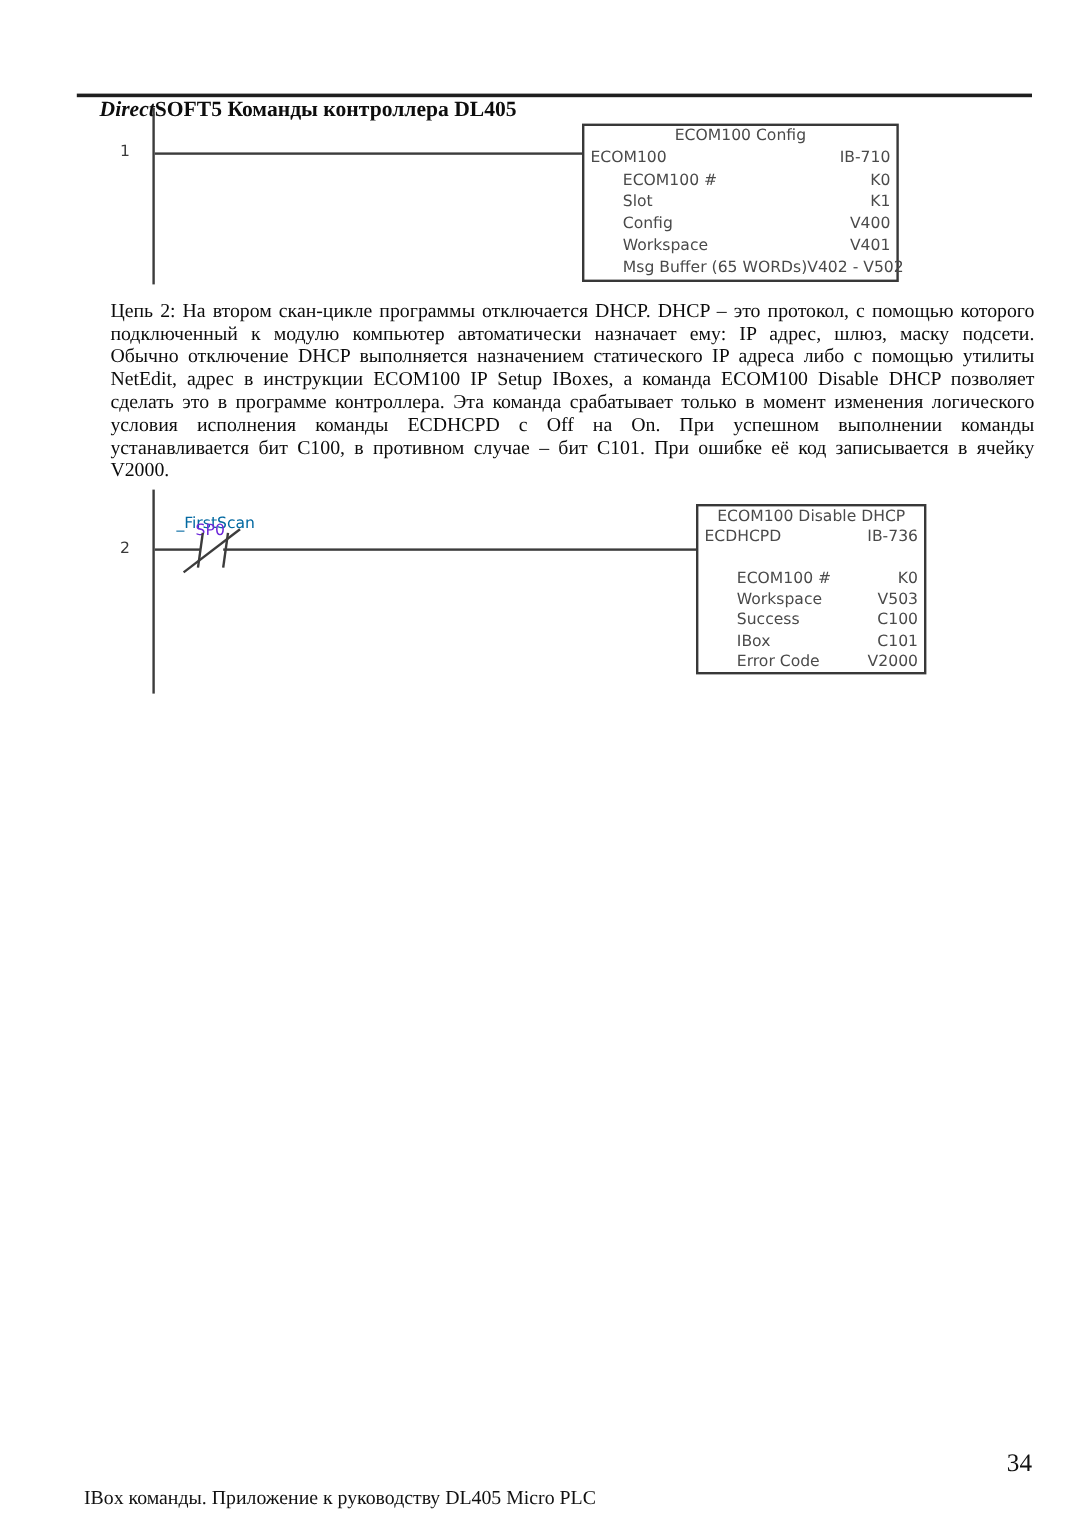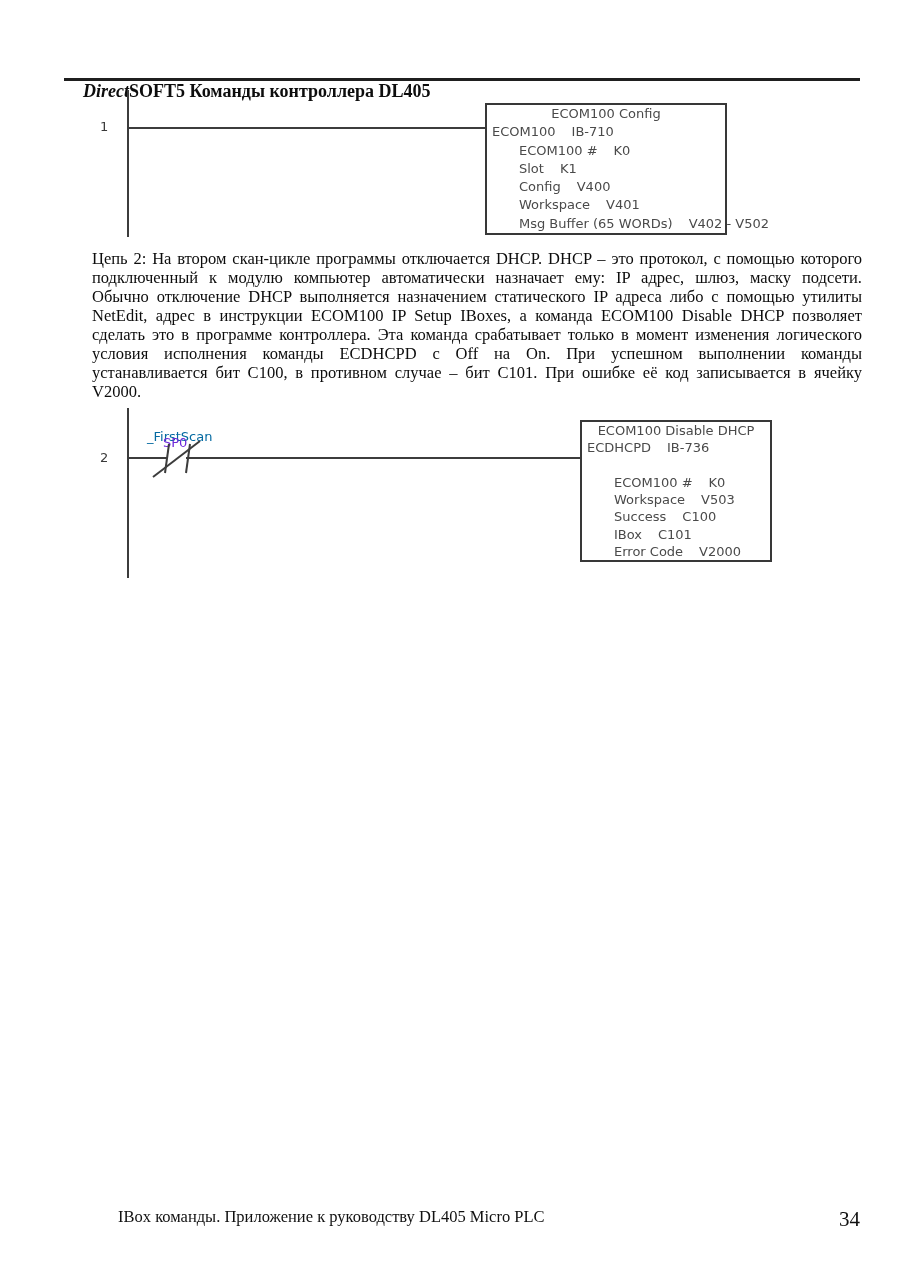--- a/index.html
+++ b/index.html
@@ -25,59 +25,59 @@
     position:absolute; font-family:"DejaVu Sans", sans-serif;
     font-size:13px; color:#3a3a3a;
   }
   .ibox {
     position:absolute; border:2px solid #383838; background:#fff;
     font-family:"DejaVu Sans", sans-serif; font-size:13px; color:#4a4a4a;
     box-sizing:border-box;
   }
   .ibox .bx-title { text-align:center; line-height:var(--rh); height:var(--rh); white-space:nowrap; }
   .ibox .r {
-    display:flex; 
+    display:flex; justify-content:space-between;
     height:var(--rh); line-height:var(--rh);
-    padding:0 5px; white-space:nowrap;gap:16px;
+    padding:0 5px; white-space:nowrap;
   }
   .ibox .r.indent { padding-left:32px; }
   .tag-label {
     position:absolute; font-family:"DejaVu Sans", sans-serif;
     font-size:13px; white-space:nowrap;
   }
   .contact-svg { position:absolute; }
   
   .para {
     position:absolute; left:92px; top:249px; width:770px;
     font-size:16.5px; line-height:19px; color:#0c0c0c;
   }
   .para .pline { text-align:justify; text-align-last:justify; }
   .para .pline.last { text-align:left; text-align-last:left; }
   
   .footer-left {
-    position:absolute; left:70px; top:1207px; font-size:16.5px; white-space:nowrap;margin-left:48px;
+    position:absolute; left:70px; top:1238px; font-size:16.5px; white-space:nowrap;
   }
   .footer-page {
     position:absolute; right:40px; top:1207px; font-size:21px; font-weight:normal;
   }
 </style>
 </head>
 <body>
 
 <div class="page">
 
   <h1 class="doc-title"><span class="it">Direct</span><span>SOFT5 Команды контроллера DL405</span></h1>
   <div class="header-rule"></div>
 
   <div>
     <span class="rnum" style="left:100px; top:119px;">1</span>
     <div class="rail" style="left:127px; top:90px; width:2px; height:147px;"></div>
     <div class="wire" style="left:129px; top:127px; width:356px; height:2px;"></div>
 
-    <div class="ibox" style="left:485px; top:103px; width:242px; height:132px; --rh:18.3px;">
+    <div class="ibox" style="left:485px; top:103px; width:264px; height:132px; --rh:18.3px;">
       <div class="bx-title">ECOM100 Config</div>
       <div class="r">
           <span>ECOM100</span>
           <span>IB-710</span>
         </div>
       <div class="r indent">
           <span>ECOM100 #</span>
           <span>K0</span>
         </div>
       <div class="r indent">

